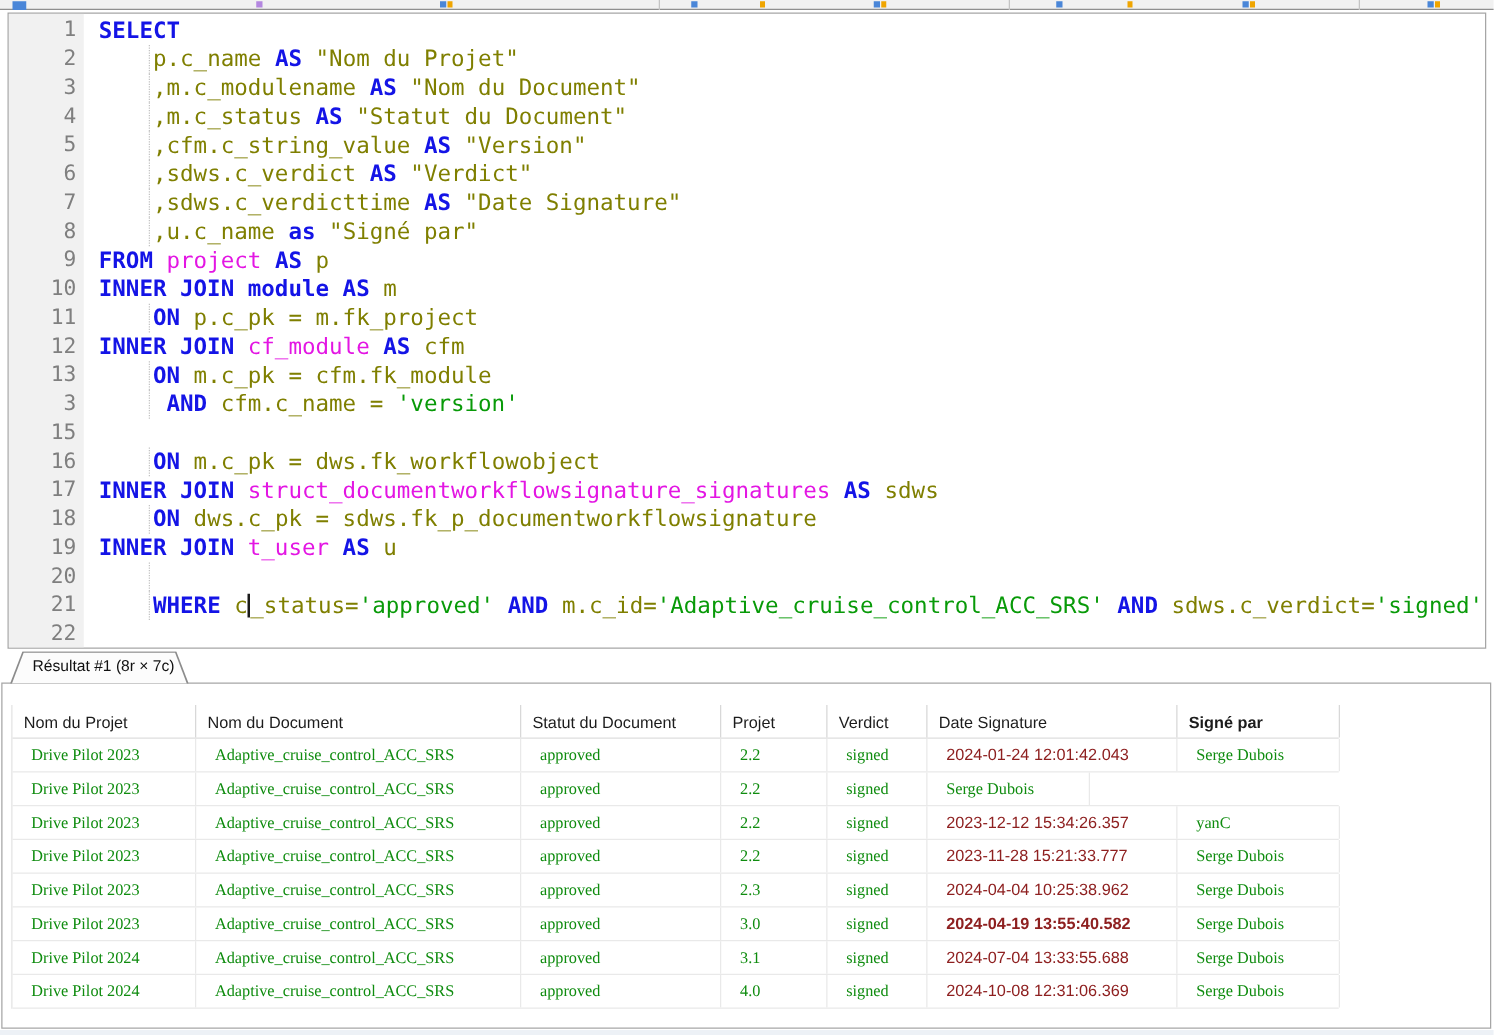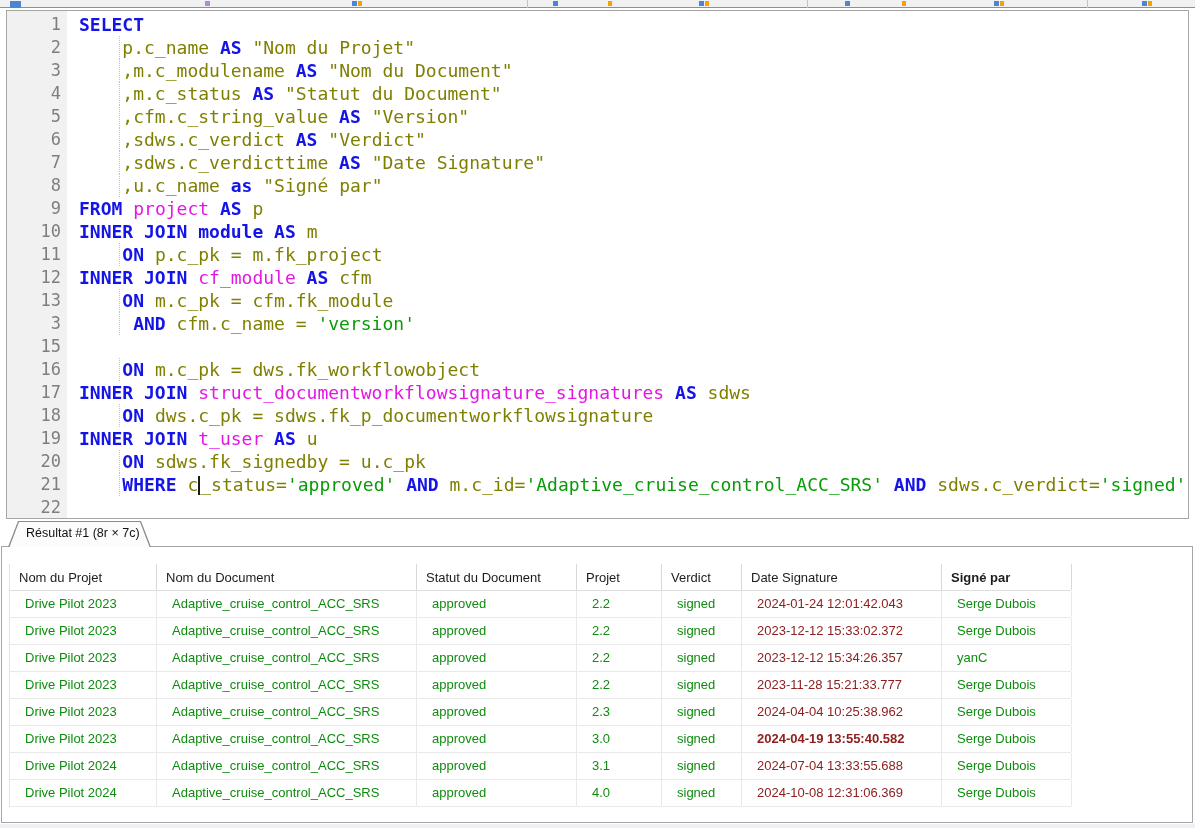--- a/index.html
+++ b/index.html
@@ -50,21 +50,21 @@
   
   .results-panel{position:absolute;left:1px;top:546px;width:1192px;height:277px;
                  border:1px solid var(--panel-border);background:#fff;z-index:1;}
   #grid{position:absolute;left:7px;top:17px;width:1062px;border-left:1px solid #e3e3e3;}
   .g-header{display:flex;height:27px;border-bottom:1px solid #dedede;}
   .g-hcell{border-right:1px solid var(--grid-line-head);padding-left:9px;font-size:13px;
            color:#1c1c1c;line-height:27px;white-space:nowrap;overflow:hidden;flex:none;}
   .g-row{display:flex;height:27px;border-bottom:1px solid var(--grid-line);}
   .g-cell{border-right:1px solid var(--grid-line);padding-left:15px;font-size:13px;
           line-height:26px;white-space:nowrap;overflow:hidden;flex:none;}
-  .green{color:var(--cell-green);}
+  .green{color:var(--cell-green);font-family:Liberation Serif, serif;}
   .maroon{color:var(--cell-maroon);}
 
   .bottom-strip{position:absolute;left:0;right:0;top:824px;height:4px;background:#edf1f6;}
 </style>
 </head>
 <body>
 
 <div class="top-strip" id="top-strip">
     <span class="spk" style="left: 10px; width: 11px; height: 7px; background: rgb(74, 134, 216);"></span>
     <span class="spk" style="left: 205px; width: 5px; height: 5px; background: rgb(180, 135, 224);"></span>
@@ -100,21 +100,21 @@
       <div class="code-line"><span class="lnum">10</span><span class="ltext"><span class="tk-kw">INNER JOIN</span><span class="tk-txt"> </span><span class="tk-kw">module</span><span class="tk-txt"> </span><span class="tk-kw">AS</span><span class="tk-txt"> </span><span class="tk-id">m</span></span></div>
       <div class="code-line"><span class="indent-guide"></span><span class="lnum">11</span><span class="ltext"><span class="tk-txt">    </span><span class="tk-kw">ON</span><span class="tk-txt"> </span><span class="tk-id">p.c_pk = m.fk_project</span></span></div>
       <div class="code-line"><span class="lnum">12</span><span class="ltext"><span class="tk-kw">INNER JOIN</span><span class="tk-txt"> </span><span class="tk-tbl">cf_module</span><span class="tk-txt"> </span><span class="tk-kw">AS</span><span class="tk-txt"> </span><span class="tk-id">cfm</span></span></div>
       <div class="code-line"><span class="indent-guide"></span><span class="lnum">13</span><span class="ltext"><span class="tk-txt">    </span><span class="tk-kw">ON</span><span class="tk-txt"> </span><span class="tk-id">m.c_pk = cfm.fk_module</span></span></div>
       <div class="code-line"><span class="indent-guide"></span><span class="lnum">3</span><span class="ltext"><span class="tk-txt">     </span><span class="tk-kw">AND</span><span class="tk-txt"> </span><span class="tk-id">cfm.c_name = </span><span class="tk-str">'version'</span></span></div>
       <div class="code-line"><span class="lnum">15</span></div>
       <div class="code-line"><span class="indent-guide"></span><span class="lnum">16</span><span class="ltext"><span class="tk-txt">    </span><span class="tk-kw">ON</span><span class="tk-txt"> </span><span class="tk-id">m.c_pk = dws.fk_workflowobject</span></span></div>
       <div class="code-line"><span class="lnum">17</span><span class="ltext"><span class="tk-kw">INNER JOIN</span><span class="tk-txt"> </span><span class="tk-tbl">struct_documentworkflowsignature_signatures</span><span class="tk-txt"> </span><span class="tk-kw">AS</span><span class="tk-txt"> </span><span class="tk-id">sdws</span></span></div>
       <div class="code-line"><span class="indent-guide"></span><span class="lnum">18</span><span class="ltext"><span class="tk-txt">    </span><span class="tk-kw">ON</span><span class="tk-txt"> </span><span class="tk-id">dws.c_pk = sdws.fk_p_documentworkflowsignature</span></span></div>
       <div class="code-line"><span class="lnum">19</span><span class="ltext"><span class="tk-kw">INNER JOIN</span><span class="tk-txt"> </span><span class="tk-tbl">t_user</span><span class="tk-txt"> </span><span class="tk-kw">AS</span><span class="tk-txt"> </span><span class="tk-id">u</span></span></div>
-      <div class="code-line"><span class="indent-guide"></span><span class="lnum">20</span><span class="ltext"><span class="tk-txt">    </span><span class="tk-kw">ON</span><span class="tk-txt"> </span><span class="tk-id">sdws.fk_signedby = u.c_pk</span></span></div>
+      <div class="code-line"><span class="indent-guide"></span><span class="lnum">20</span></div>
       <div class="code-line"><span class="indent-guide"></span><span class="lnum">21</span><span class="ltext"><span class="tk-txt">    </span><span class="tk-kw">WHERE</span><span class="tk-txt"> </span><span class="tk-id">c</span><span class="caret"></span><span class="tk-id">_status=</span><span class="tk-str">'approved'</span><span class="tk-txt"> </span><span class="tk-kw">AND</span><span class="tk-txt"> </span><span class="tk-id">m.c_id=</span><span class="tk-str">'Adaptive_cruise_control_ACC_SRS'</span><span class="tk-txt"> </span><span class="tk-kw">AND</span><span class="tk-txt"> </span><span class="tk-id">sdws.c_verdict=</span><span class="tk-str">'signed'</span></span></div>
       <div class="code-line"><span class="lnum">22</span><span class="ltext"></span></div>
     </div>
 </div>
 
 <div class="result-tab">
   <div class="tab-shape"></div>
   <div class="tab-fill"></div>
   <div class="tab-label">Résultat #1 (8r × 7c)</div>
 </div>
@@ -138,21 +138,20 @@
         <div class="g-cell green" style="width: 80px;">signed</div>
         <div class="g-cell maroon" style="width: 200px;">2024-01-24 12:01:42.043</div>
         <div class="g-cell green" style="width: 130px;">Serge Dubois</div>
       </div>
       <div class="g-row">
         <div class="g-cell green" style="width: 147px;">Drive Pilot 2023</div>
         <div class="g-cell green" style="width: 260px;">Adaptive_cruise_control_ACC_SRS</div>
         <div class="g-cell green" style="width: 160px;">approved</div>
         <div class="g-cell green" style="width: 85px;">2.2</div>
         <div class="g-cell green" style="width: 80px;">signed</div>
-        <div class="g-cell maroon" style="width: 200px;">2023-12-12 15:33:02.372</div>
         <div class="g-cell green" style="width: 130px;">Serge Dubois</div>
       </div>
       <div class="g-row">
         <div class="g-cell green" style="width: 147px;">Drive Pilot 2023</div>
         <div class="g-cell green" style="width: 260px;">Adaptive_cruise_control_ACC_SRS</div>
         <div class="g-cell green" style="width: 160px;">approved</div>
         <div class="g-cell green" style="width: 85px;">2.2</div>
         <div class="g-cell green" style="width: 80px;">signed</div>
         <div class="g-cell maroon" style="width: 200px;">2023-12-12 15:34:26.357</div>
         <div class="g-cell green" style="width: 130px;">yanC</div>

